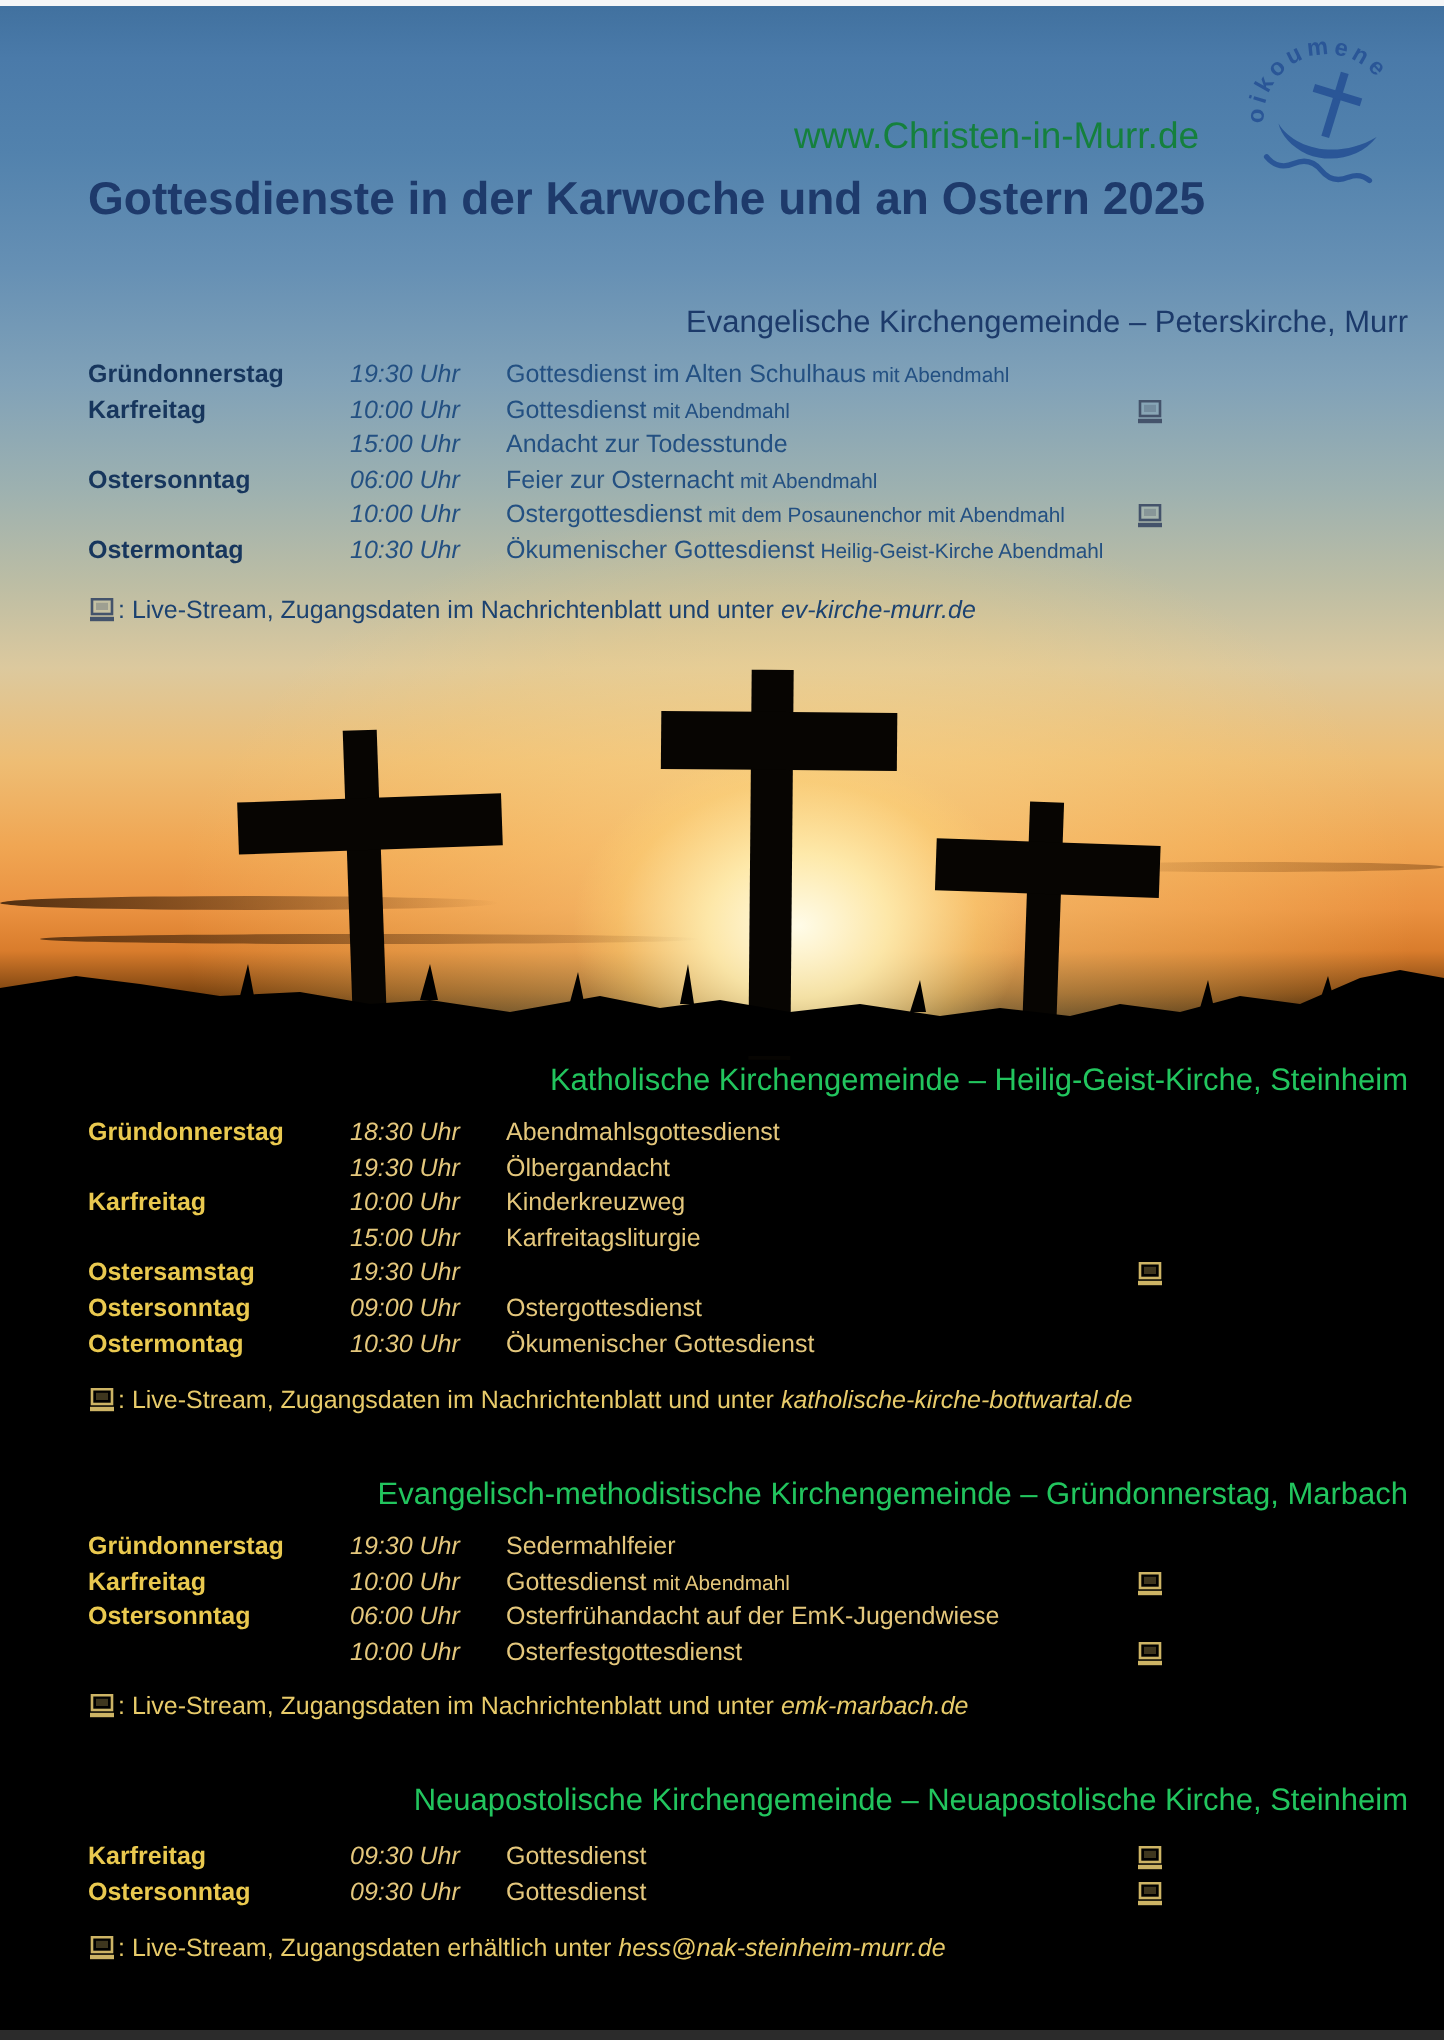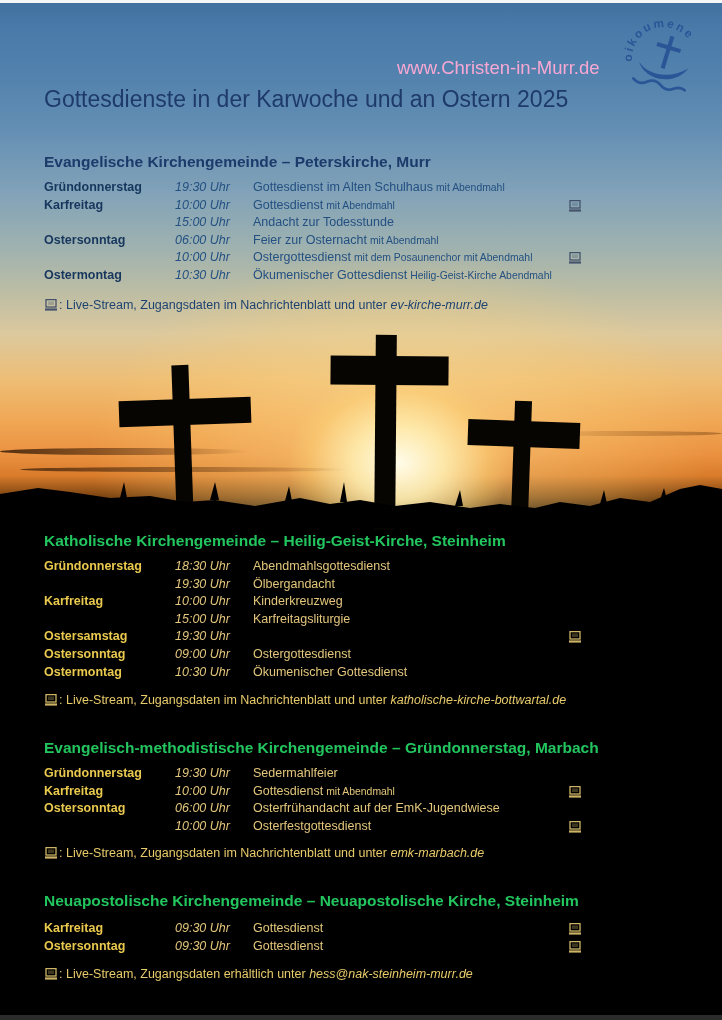--- a/index.html
+++ b/index.html
@@ -26,27 +26,27 @@
   .cross-mid{left:325px;top:332px;width:130px;height:195px;transform:rotate(.5deg);}
   .cross-mid .v{left:50px;top:0;width:21px;height:195px;}
   .cross-mid .h{left:5px;top:21px;width:118px;height:29px;}
   .cross-right{left:462px;top:394px;width:120px;height:125px;transform:rotate(2deg);}
   .cross-right .v{left:51px;top:4px;width:17px;height:121px;}
   .cross-right .h{left:5px;top:24px;width:112px;height:26px;}
   .ground{position:absolute;left:0;bottom:0;width:722px;height:52px;}
 
   
   .h-invite{position:absolute;left:44px;top:47px;font-size:23px;font-weight:bold;color:#1e3a6b;z-index:5;}
-  .h-site{position:absolute;left:397px;top:57px;font-size:18.5px;color:#f9a8d4;z-index:5;}
-  .h-title{position:absolute;left:44px;top:86px;font-size:23px;font-weight:normal;color:#1e3a6b;z-index:5;white-space:nowrap;}
+  .h-site{position:absolute;left:397px;top:57px;font-size:18.5px;color:#15803d;z-index:5;}
+  .h-title{position:absolute;left:44px;top:86px;font-size:23px;font-weight:bold;color:#1e3a6b;z-index:5;white-space:nowrap;}
   .logo{position:absolute;left:620px;top:12px;width:88px;height:90px;color:#2a5697;transform:rotate(14deg);z-index:5;}
 
   
   .sec{position:absolute;left:44px;width:660px;z-index:5;}
-  .sec h2{margin:0 0 8px 0;font-size:15.5px;font-weight:bold;line-height:19px;white-space:nowrap;}
+  .sec h2{margin:0 0 8px 0;font-size:15.5px;font-weight:normal;line-height:19px;white-space:nowrap;text-align:right;}
   .row{position:relative;height:17.6px;line-height:17.6px;font-size:12.5px;white-space:nowrap;}
   .row .day{position:absolute;left:0;font-weight:bold;}
   .row .time{position:absolute;left:131px;font-style:italic;}
   .row .event{position:absolute;left:209px;}
   .small{font-size:10.4px;margin-left:3px;}
   .pc{display:inline-block;width:14px;height:12px;}
   .row .pc{position:absolute;left:524px;top:3px;}
   .note{margin-top:12px;font-size:12.5px;line-height:16px;white-space:nowrap;}
   .note .pc{vertical-align:-2px;margin-right:1px;}
   .it{font-style:italic;}

